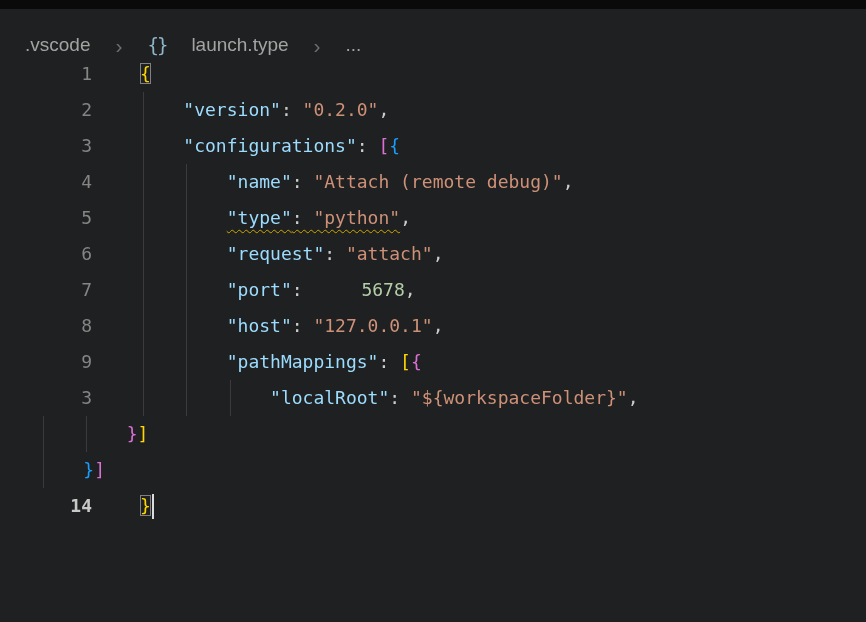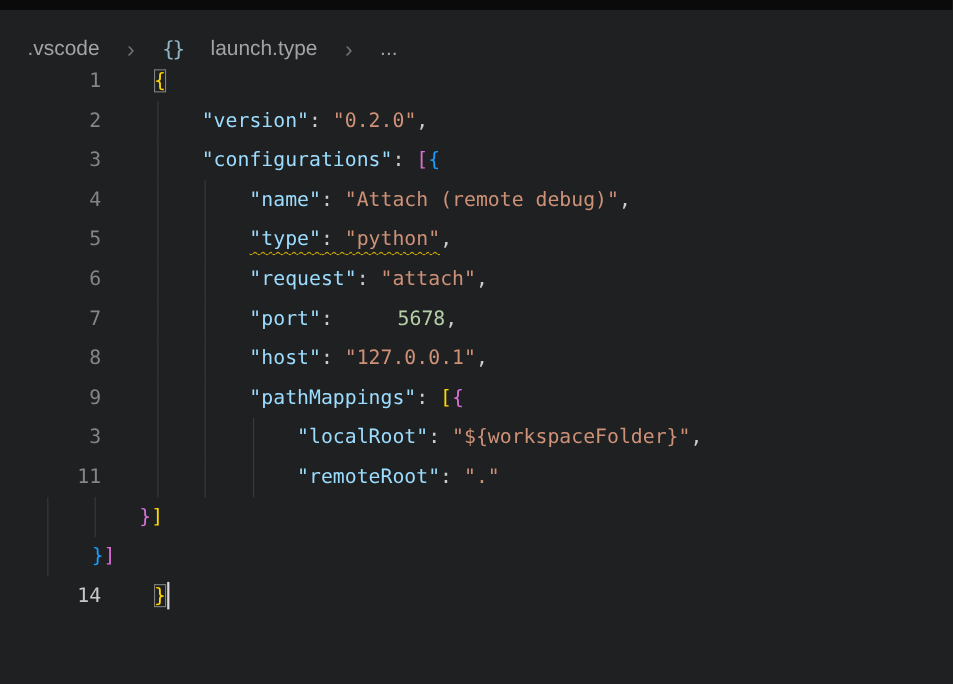--- a/index.html
+++ b/index.html
@@ -18,21 +18,21 @@
     font-family:"DejaVu Sans Mono", monospace; font-size:19px;
     color:var(--file_icon_color); letter-spacing:-2px; margin-right:9px;
   }
 
   .editor { padding-top:0; }
   .line { display:flex; height:36px; line-height:36px; font-size:18px; }
   .ln {
     width:100px; padding-right:8px; text-align:right; flex:none;
     color:var(--gutter_fg); user-select:none;
   }
-  .ln.active { color:var(--gutter_active_fg); }
+  .ln.active { color:var(--gutter_active_fg);font-weight:bold; }
   .code { position:relative; padding-left:40px; white-space:pre; flex:1; color:var(--punct_color); }
   .guide { position:absolute; top:0; bottom:0; width:1px; background:var(--guide_color); }
 
   .tk-key { color:var(--key_color); }
   .tk-str { color:var(--string_color); }
   .tk-num { color:var(--number_color);margin-left:48px; }
   .tk-pun, .tk-ws { color:var(--punct_color); }
   .tk-b1 { color:var(--bracket1); }
   .tk-b2 { color:var(--bracket2); }
   .tk-b3 { color:var(--bracket3); }
@@ -100,24 +100,20 @@
       </div>
       <div class="line">
         <div class="ln">9</div>
         <div class="code"><span class="guide" style="left: calc(0ch + 43px);"></span><span class="guide" style="left: calc(4ch + 43px);"></span><span class="tk-ws">        </span><span class="tk-key">"pathMappings"</span><span class="tk-pun">: </span><span class="tk-b1">[</span><span class="tk-b2">{</span></div>
       </div>
       <div class="line">
         <div class="ln">3</div>
         <div class="code"><span class="guide" style="left: calc(0ch + 43px);"></span><span class="guide" style="left: calc(4ch + 43px);"></span><span class="guide" style="left: calc(8ch + 43px);"></span><span class="tk-ws">            </span><span class="tk-key">"localRoot"</span><span class="tk-pun">: </span><span class="tk-str">"${workspaceFolder}"</span><span class="tk-pun">,</span></div>
       </div>
       <div class="line">
-        <div class="ln">11</div>
-        <div class="code"><span class="guide" style="left: calc(0ch + 43px);"></span><span class="guide" style="left: calc(4ch + 43px);"></span><span class="guide" style="left: calc(8ch + 43px);"></span><span class="tk-ws">            </span><span class="tk-key">"remoteRoot"</span><span class="tk-pun">: </span><span class="tk-str">"."</span></div>
-      </div>
-      <div class="line">
         <div class="code"><span class="guide" style="left: calc(0ch + 43px);"></span><span class="guide" style="left: calc(4ch + 43px);"></span><span class="tk-ws">        </span><span class="tk-b2">}</span><span class="tk-b1">]</span></div>
       </div>
       <div class="line">
         <div class="code"><span class="guide" style="left: calc(0ch + 43px);"></span><span class="tk-ws">    </span><span class="tk-b3">}</span><span class="tk-b2">]</span></div>
       </div>
       <div class="line">
         <div class="ln active">14</div>
         <div class="code"><span class="tk-b1 match">}</span><span class="cursor"></span></div>
       </div>
     </div>

